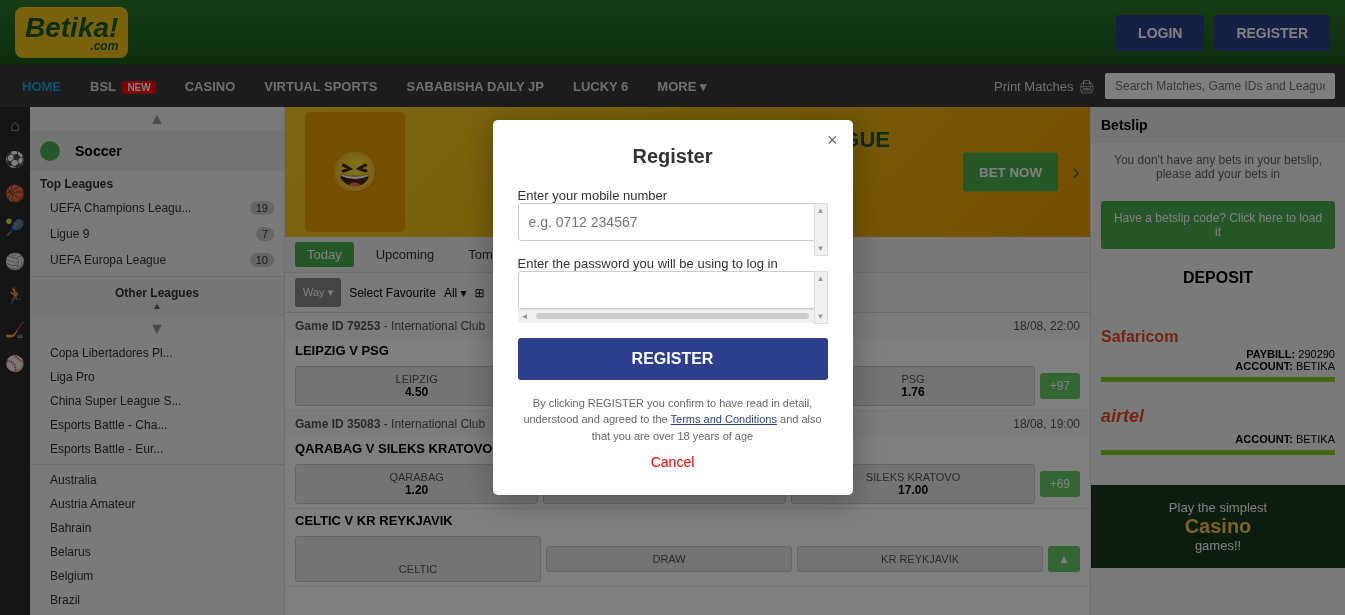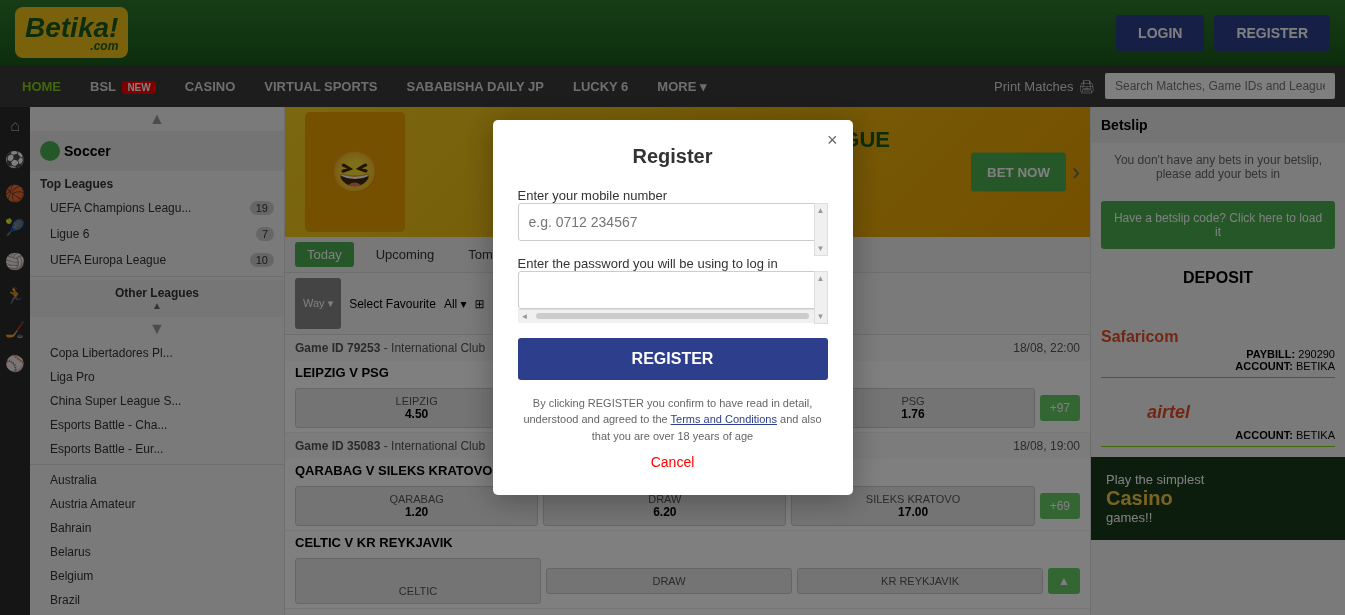--- a/index.html
+++ b/index.html
@@ -10,73 +10,73 @@
     .logo { background: #f5c518; border-radius: 8px; padding: 5px 10px; font-size: 28px; font-weight: 900; color: #1a1a1a; font-style: italic; }
     .logo span { color: #1a5c1a; }
     .logo-com { font-size: 12px; color: #555; display: block; text-align: right; margin-top: -5px; }
     .header-right { display: flex; gap: 10px; align-items: center; }
     .btn-login { background: #2c3e8c; color: white; border: none; padding: 10px 22px; font-size: 14px; font-weight: bold; cursor: pointer; border-radius: 3px; }
     .btn-register { background: #2c3e8c; color: white; border: none; padding: 10px 22px; font-size: 14px; font-weight: bold; cursor: pointer; border-radius: 3px; }
 
     
     .nav { background: #3a3a3a; height: 42px; display: flex; align-items: center; padding: 0 10px; gap: 5px; }
     .nav-item { color: #ddd; padding: 8px 12px; cursor: pointer; font-size: 13px; font-weight: bold; white-space: nowrap; }
-    .nav-item.active { color: #84cc16; }
+    .nav-item.active { color: #0ea5e9; }
     .nav-badge { background: red; color: white; font-size: 10px; padding: 1px 5px; border-radius: 3px; margin-left: 3px; font-weight: bold; }
     .nav-right { margin-left: auto; display: flex; align-items: center; gap: 10px; }
     .print-matches { color: #ddd; cursor: pointer; font-size: 13px; display: flex; align-items: center; gap: 5px; }
     .search-box { background: white; border: none; padding: 6px 10px; width: 230px; font-size: 12px; border-radius: 2px; }
 
     
     .main { display: flex; height: calc(615px - 107px); }
 
     
     .sidebar { width: 255px; background: #f5f5f5; border-right: 1px solid #ddd; overflow-y: auto; flex-shrink: 0; }
-    .sidebar-sport { display: flex; align-items: center; gap: 4px; padding: 10px 10px; background: #e8e8e8; font-weight: bold; font-size: 14px; }
+    .sidebar-sport { display: flex; align-items: center; gap: 15px; padding: 10px 10px; background: #e8e8e8; font-weight: bold; font-size: 14px; }
     .sidebar-sport .sport-icon { width: 20px; height: 20px; background: #4CAF50; border-radius: 50%; display: flex; align-items: center; justify-content: center; }
     .section-label { padding: 6px 10px 4px 10px; font-weight: bold; font-size: 12px; color: #333; display: flex; justify-content: space-between; align-items: center; }
     .league-item { padding: 6px 10px 6px 20px; cursor: pointer; display: flex; justify-content: space-between; align-items: center; font-size: 12px; color: #333; }
     .league-count { background: #ccc; border-radius: 8px; padding: 1px 6px; font-size: 11px; margin-left: 25px; }
     .divider { height: 1px; background: #ddd; margin: 3px 0; }
     .other-leagues-header { padding: 6px 10px; font-weight: bold; font-size: 12px; color: #333; display: flex; justify-content: space-between; align-items: center; background: #ececec; flex-direction: column; }
     .collapse-arrow { font-size: 10px; color: #666; }
     .country-item { padding: 5px 10px 5px 20px; cursor: pointer; font-size: 12px; color: #333; }
     .scroll-arrow { text-align: center; color: #999; font-size: 16px; padding: 3px; }
     .sidebar-icons { display: flex; flex-direction: column; width: 30px; background: #2a2a2a; align-items: center; padding-top: 10px; gap: 15px; }
     .sidebar-icon { color: #aaa; font-size: 16px; cursor: pointer; }
 
     
     .content { flex: 1; overflow-y: auto; background: #fff; }
     .banner { width: 100%; height: 130px; background: linear-gradient(135deg, #f5c842, #e8a000); position: relative; overflow: hidden; display: flex; align-items: center; }
-    .banner-bet-btn { position: absolute; right: 24px; top: 50%; transform: translateY(-50%); background: #4CAF50; color: white; border: none; padding: 12px 16px; font-weight: bold; cursor: pointer; border-radius: 3px; }
+    .banner-bet-btn { position: absolute; right: 32px; top: 50%; transform: translateY(-50%); background: #4CAF50; color: white; border: none; padding: 12px 16px; font-weight: bold; cursor: pointer; border-radius: 3px; }
     .banner-arrow { position: absolute; right: 10px; top: 50%; transform: translateY(-50%); color: #666; font-size: 24px; cursor: pointer; }
     .tabs-bar { background: #f0f0f0; display: flex; align-items: center; padding: 5px 10px; gap: 10px; border-bottom: 1px solid #ddd; }
     .tab { padding: 5px 12px; cursor: pointer; font-size: 13px; color: #333; border-radius: 3px; }
     .tab.active { background: #4CAF50; color: white; }
     .match-controls { display: flex; align-items: center; gap: 8px; padding: 5px 10px; background: #f5f5f5; border-bottom: 1px solid #ddd; font-size: 12px; }
-    .way-btn { background: #888; color: white; padding: 19px 8px; border-radius: 3px; cursor: pointer; font-size: 11px; }
+    .way-btn { background: #888; color: white; padding: 8px 8px; border-radius: 3px; cursor: pointer; font-size: 11px; }
     .match-row { border-bottom: 1px solid #eee; }
     .match-header { padding: 6px 10px; background: #f9f9f9; font-size: 12px; color: #555; display: flex; justify-content: space-between; }
     .match-teams { padding: 4px 10px; font-weight: bold; font-size: 13px; }
     .odds-row { display: flex; padding: 4px 10px; gap: 5px; align-items: center; }
     .odd-btn { background: #e8e8e8; border: 1px solid #ccc; padding: 6px 12px; cursor: pointer; border-radius: 3px; font-size: 12px; text-align: center; flex: 1; }
     .more-btn { background: #6c6; color: white; border: none; padding: 6px 10px; cursor: pointer; border-radius: 3px; font-size: 12px; }
 
     
     .betslip { width: 255px; background: #f5f5f5; border-left: 1px solid #ddd; flex-shrink: 0; overflow-y: auto; }
     .betslip-header { padding: 10px; font-weight: bold; font-size: 14px; background: #e8e8e8; }
     .betslip-content { padding: 10px; font-size: 12px; color: #666; text-align: center; }
     .betslip-code { background: #4CAF50; color: white; padding: 10px; text-align: center; font-size: 12px; cursor: pointer; margin: 10px; border-radius: 3px; }
     .deposit-section { padding: 10px; }
     .deposit-title { font-weight: bold; font-size: 16px; text-align: center; margin-bottom: 10px; }
-    .payment-row { display: flex; justify-content: space-between; align-items: center; padding: 5px 0; border-bottom: 1px solid #84cc16; }
+    .payment-row { display: flex; justify-content: space-between; align-items: center; padding: 5px 0; border-bottom: 5px solid #84cc16; }
     .safaricom-logo { color: #e44d26; font-weight: bold; font-size: 16px; }
-    .airtel-logo { color: #e44d26; font-weight: bold; font-size: 16px; margin-left: 46px; }
+    .airtel-logo { color: #e44d26; font-weight: bold; font-size: 16px; }
     .payment-info { font-size: 11px; text-align: right; margin-top: 46px; }
-    .casino-promo { background: #1a3a1a; color: white; padding: 15px; text-align: left; margin-top: 0; }
+    .casino-promo { background: #1a3a1a; color: white; padding: 15px; text-align: center; margin-top: 20px; }
     .casino-promo-text { font-size: 20px; font-weight: bold; color: #f5c842; }
 
     
     .modal-overlay { position: fixed; top: 0; left: 0; width: 100%; height: 100%; background: rgba(0,0,0,0.5); z-index: 1000; display: flex; align-items: center; justify-content: center; }
     .modal { background: white; width: 360px; border-radius: 5px; padding: 25px; position: relative; box-shadow: 0 5px 30px rgba(0,0,0,0.3); }
     .modal-close { position: absolute; top: 10px; right: 15px; font-size: 18px; cursor: pointer; color: #666; background: none; border: none; }
     .modal-title { text-align: center; font-size: 20px; font-weight: bold; margin-bottom: 20px; color: #333; }
     .modal-label { font-size: 13px; color: #333; margin-bottom: 5px; }
     .modal-input { width: 100%; padding: 10px; border: 1px solid #ccc; border-radius: 3px; font-size: 14px; margin-bottom: 15px; }
     .modal-register-btn { width: 100%; background: #2c3e8c; color: white; border: none; padding: 12px; font-size: 16px; font-weight: bold; cursor: pointer; border-radius: 3px; margin-bottom: 15px; }
@@ -141,21 +141,21 @@
       <span>Soccer</span>
     </div>
     <div class="section-label">
       <span>Top Leagues</span>
     </div>
     <div class="league-item">
       <span>UEFA Champions Leagu...</span>
       <span class="league-count">19</span>
     </div>
     <div class="league-item">
-      <span>Ligue 6</span>
+      <span>Ligue 9</span>
       <span class="league-count">7</span>
     </div>
     <div class="league-item">
       <span>UEFA Europa League</span>
       <span class="league-count">10</span>
     </div>
     <div class="divider"></div>
     <div class="other-leagues-header">
       <span>Other Leagues</span>
       <span class="collapse-arrow">▲</span>

